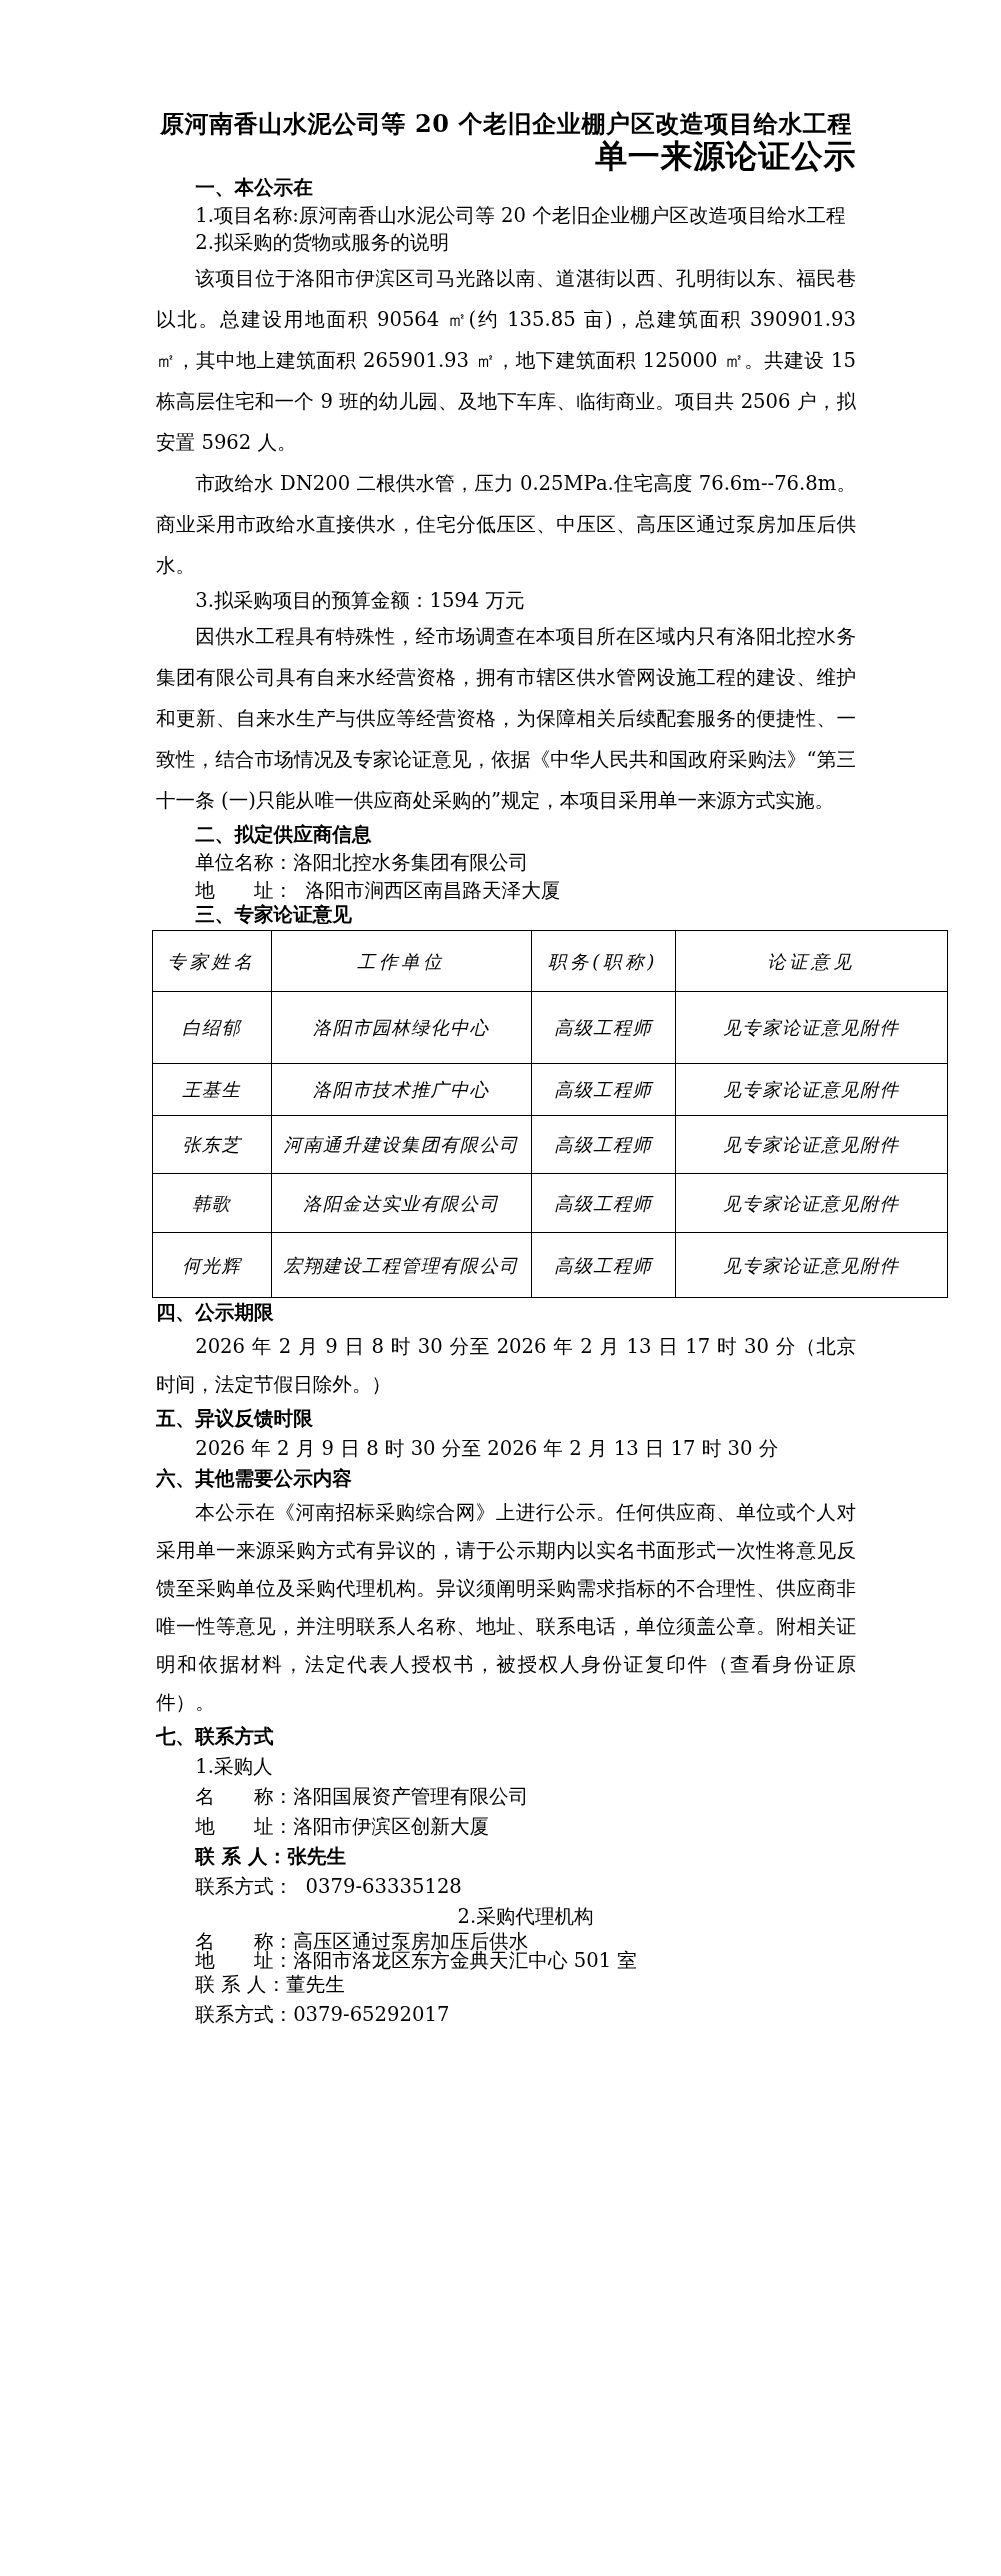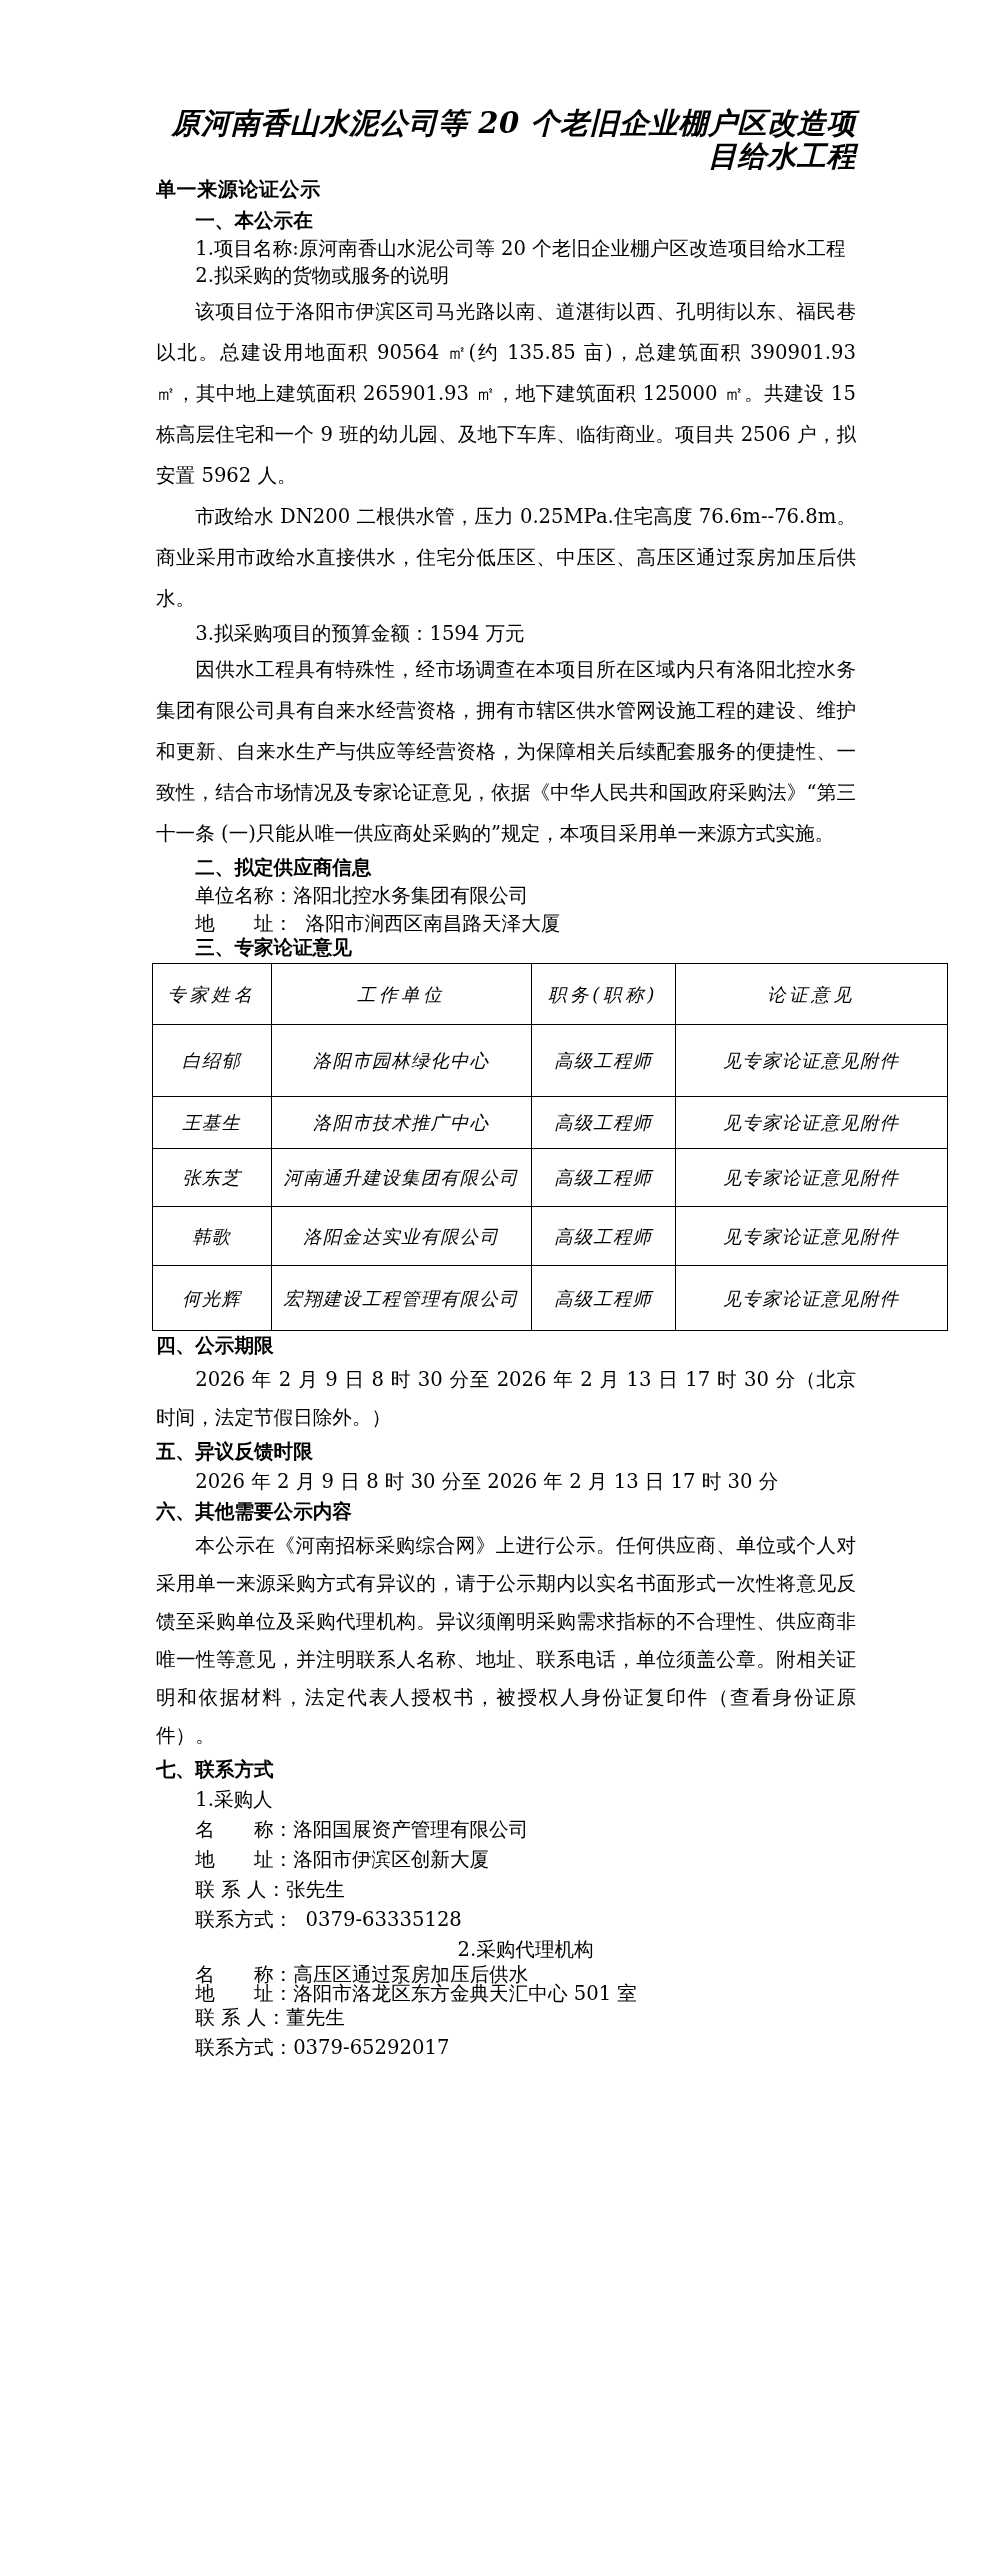--- a/index.html
+++ b/index.html
@@ -10,22 +10,22 @@
     box-sizing: border-box;
     margin: 0 auto;
     background: #ffffff;
     color: #000000;
     font-family: "DejaVu Serif", "Liberation Serif", serif;
     font-size: 19.6px;
     padding: 107px 145px 38px 156px;
     overflow: hidden;
   }
   .page p { margin:0; }
-  .doc-title   { font-size:29px; font-weight:bold; text-align:right; line-height:33px; letter-spacing:0.6px;font-style:italic; }
-  .doc-subtitle{ font-size:20px; font-weight:bold; text-align:left; line-height:33px; letter-spacing:0.6px; margin-top:39px; }
+  .doc-title   { font-size:24px; font-weight:bold; text-align:center; line-height:33px; letter-spacing:0.6px; }
+  .doc-subtitle{ font-size:32px; font-weight:bold; text-align:right; line-height:33px; letter-spacing:0.6px; margin-top:39px; }
   .sec-head    { font-weight:bold; line-height:30px; }
   .ind2        { text-indent:2em; }
   .just        { text-align:justify; }
   .prewrap     { white-space:pre-wrap; }
   .i1 { margin-top:16px; line-height:25px; }
   .i2 { margin-top:19.6px; line-height:30px; }
   .p1 { margin-top:17.7px; line-height:41px; }
   .p2 { margin-top:9.5px; line-height:41px; }
   .i3 { margin-top:20px; line-height:30px; }
   .i4 { margin-top:21.5px; line-height:30px; }
@@ -50,21 +50,21 @@
   .h4s { margin-top:8.8px; margin-left:-3.2px; }
   .s4b { margin-top:3.8px;  line-height:38px; }
   .h5s { margin-top:3.2px;  margin-left:-3.2px; }
   .s5b { margin-top:8.8px; line-height:30px; }
   .h6s { margin-top:8.8px; margin-left:-3.2px; }
   .s6b { margin-top:5.7px;  line-height:38px; }
   .h7s { margin-top:0.6px;  margin-left:-3.2px; }
   .c-label  { margin-top:9.5px; line-height:30px; }
   .c-name   { margin-top:8.8px; line-height:30px; }
   .c-addr   { margin-top:9.5px; line-height:30px; }
-  .c-person { margin-top:8.8px; line-height:30px; }
+  .c-person { margin-top:8.8px; line-height:30px;font-weight:bold; }
   .c-phone  { margin-top:7.6px; line-height:30px; }
   .a-label  { margin-top:47px; line-height:30px;text-align:center; }
   .a-name   { margin-top:0;  line-height:19px; }
   .a-addr   { margin-top:0;  line-height:19px; }
   .a-person { margin-top:11.4px; line-height:30px; }
   .a-phone  { margin-top:8.2px; line-height:30px; }
 </style>
 </head>
 <body>
 

